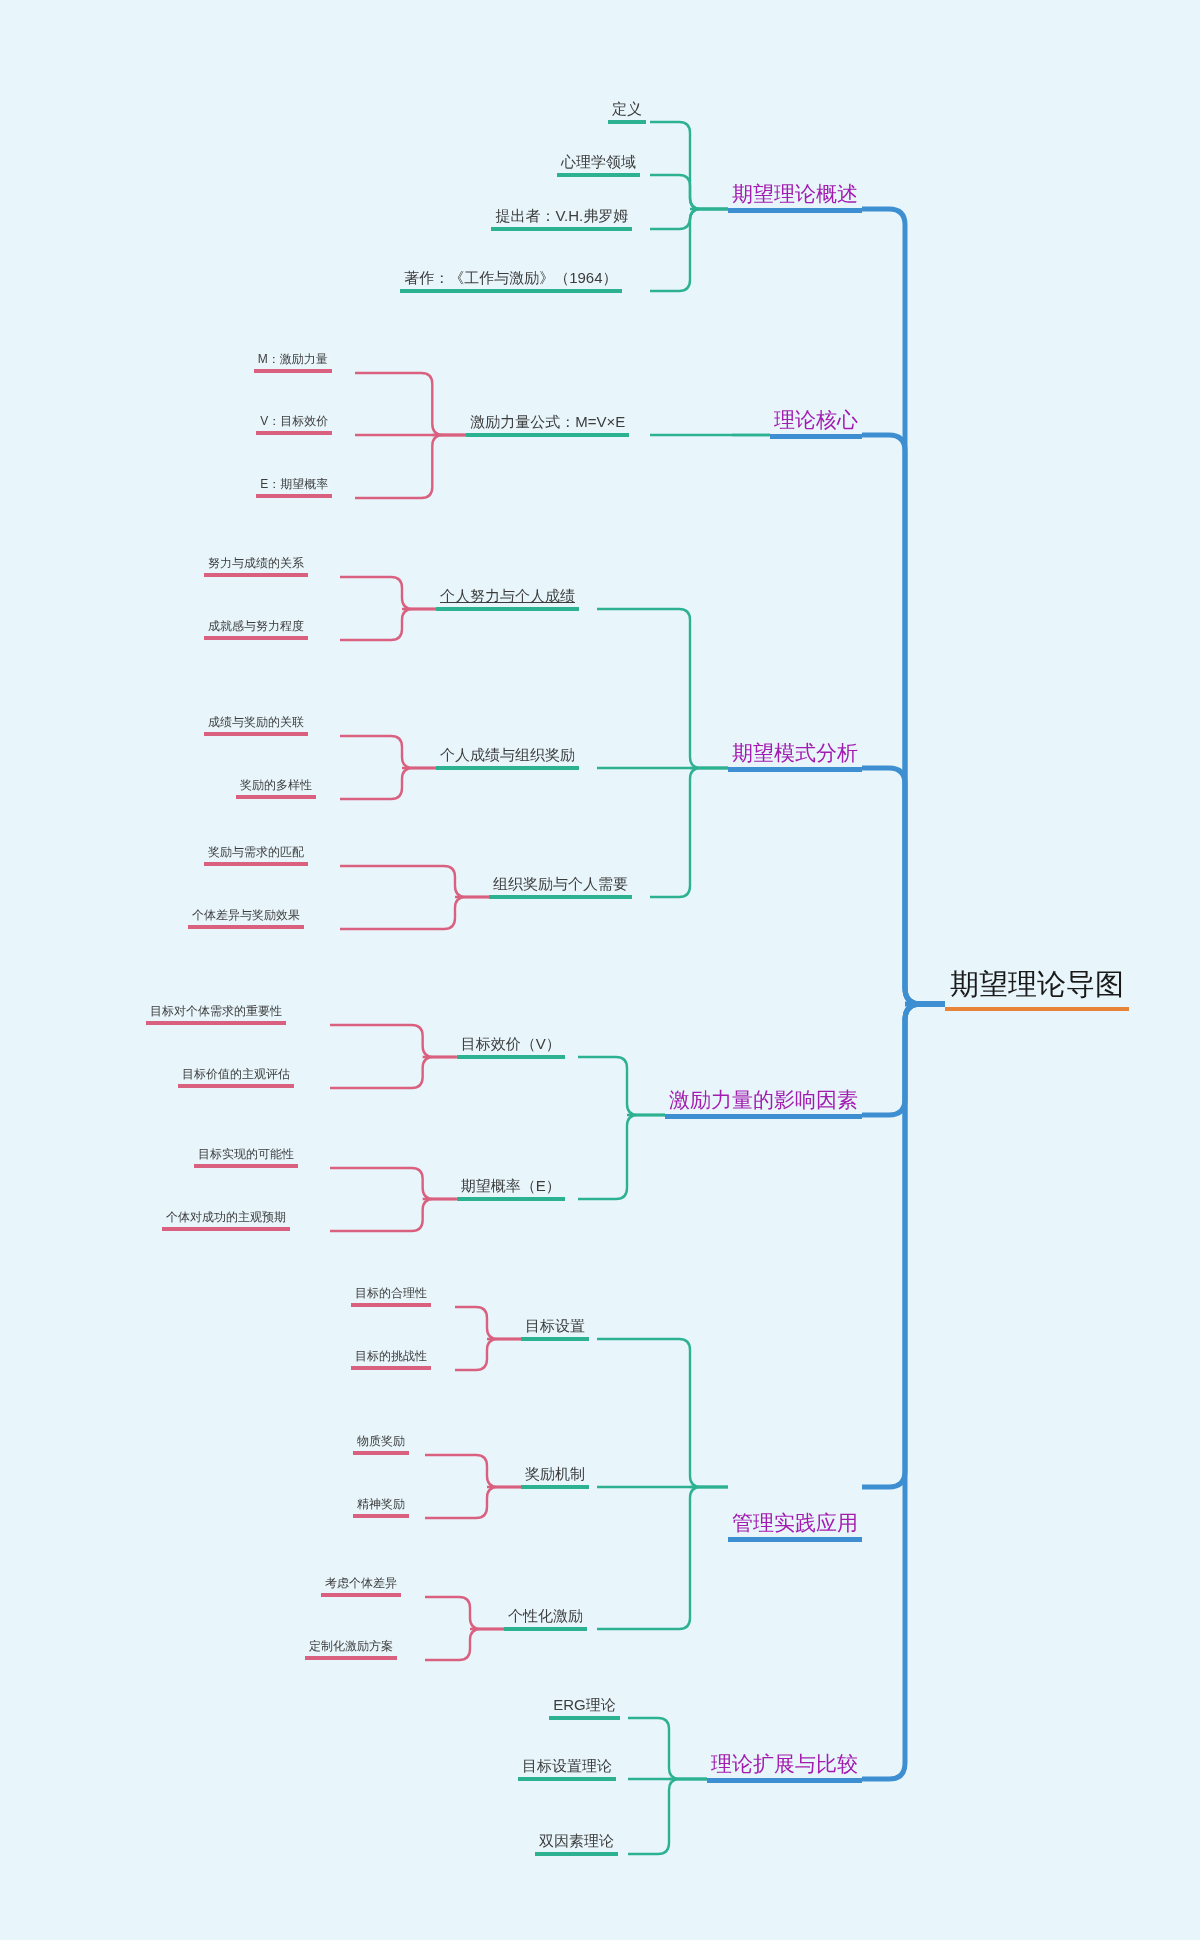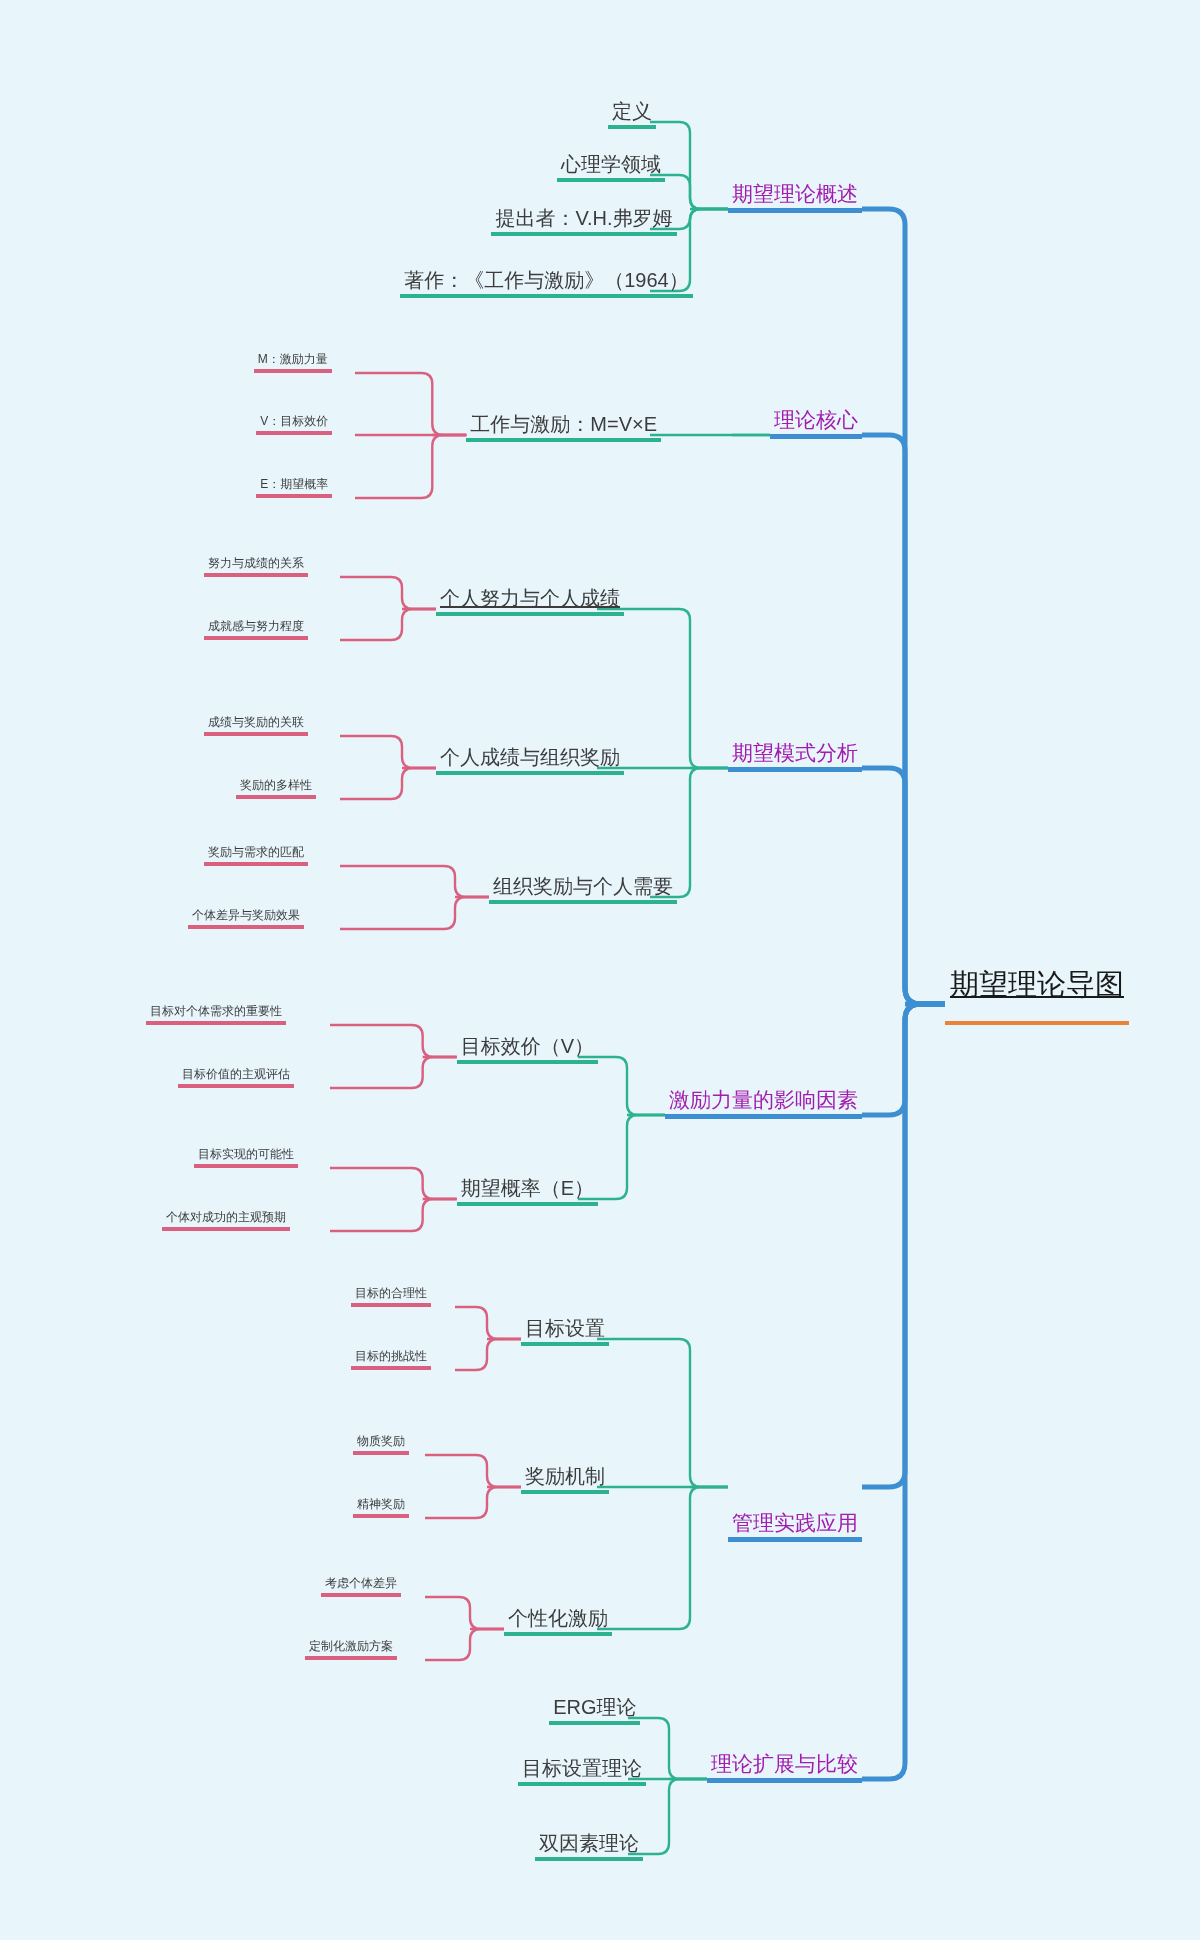--- a/index.html
+++ b/index.html
@@ -37,30 +37,30 @@
     padding: 0 4px 3px 4px;
     white-space: nowrap;
   }
   
   .node.root {
     font-size: 29px;
     color: #1a1a1a;
     border-bottom: 4px solid #e8833a;
     font-weight: 400;
   }
-  .node.root .label { padding: 0 5px 22px 5px; text-decoration: underline; }
+  .node.root .label { padding: 0 5px 8px 5px; }
   
   .node.lv1 {
     font-size: 21px;
     color: #a21caf;
     border-bottom: 5px solid #3d8fd1;
   }
   
   .node.lv2 {
-    font-size: 20px;
+    font-size: 15px;
     color: #3c3c3c;
     border-bottom: 4px solid #2cb191;
   }
   
   .node.lv3 {
     font-size: 12px;
     color: #3c3c3c;
     border-bottom: 4px solid #d9607f;
   }
 </style>
@@ -140,21 +140,21 @@
       <div class="node lv2" style="left: 491.484px; top: 208.156px;">
         <span class="label">提出者：V.H.弗罗姆</span>
       </div>
       <div class="node lv2" style="left: 400.172px; top: 270.156px;">
         <span class="label">著作：《工作与激励》（1964）</span>
       </div>
       <div class="node lv1" style="left: 770px; top: 408.953px;">
         <span class="label">理论核心</span>
       </div>
       <div class="node lv2" style="left: 466.297px; top: 414.156px;">
-        <span class="label">工作与激励：M=V×E</span>
+        <span class="label">激励力量公式：M=V×E</span>
       </div>
       <div class="node lv3" style="left: 253.672px; top: 353.203px;">
         <span class="label">M：激励力量</span>
       </div>
       <div class="node lv3" style="left: 256.328px; top: 415.203px;">
         <span class="label">V：目标效价</span>
       </div>
       <div class="node lv3" style="left: 256.328px; top: 478.203px;">
         <span class="label">E：期望概率</span>
       </div>

